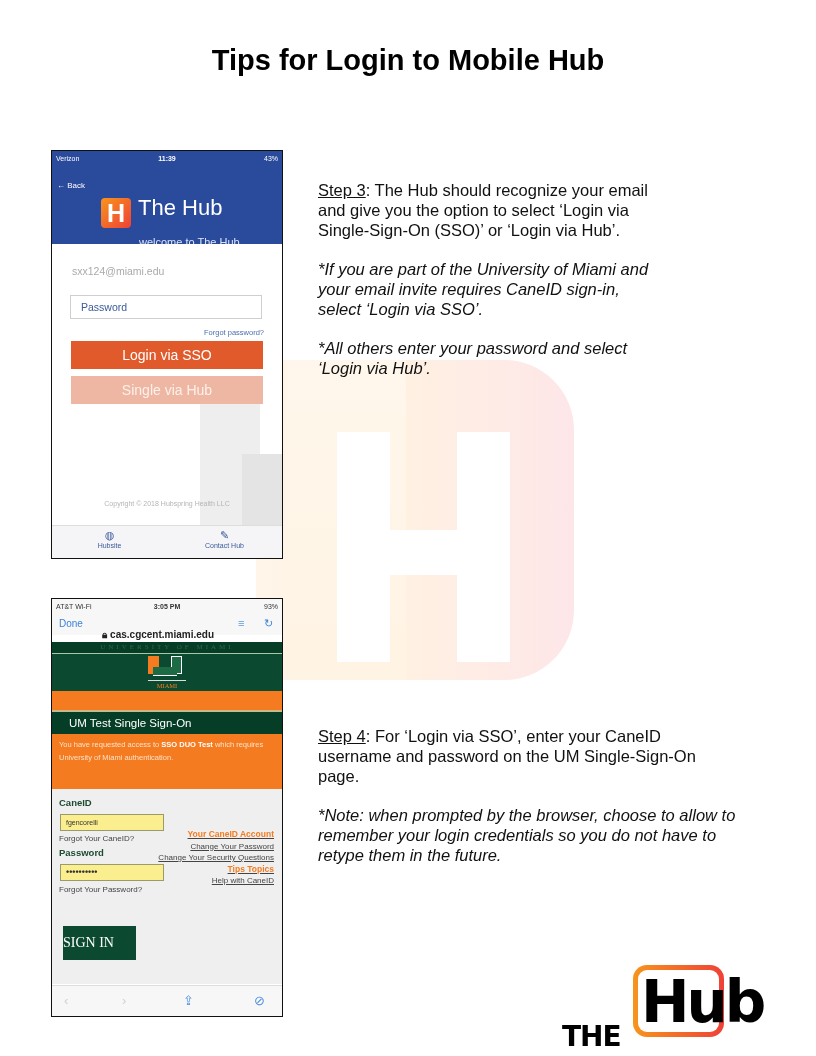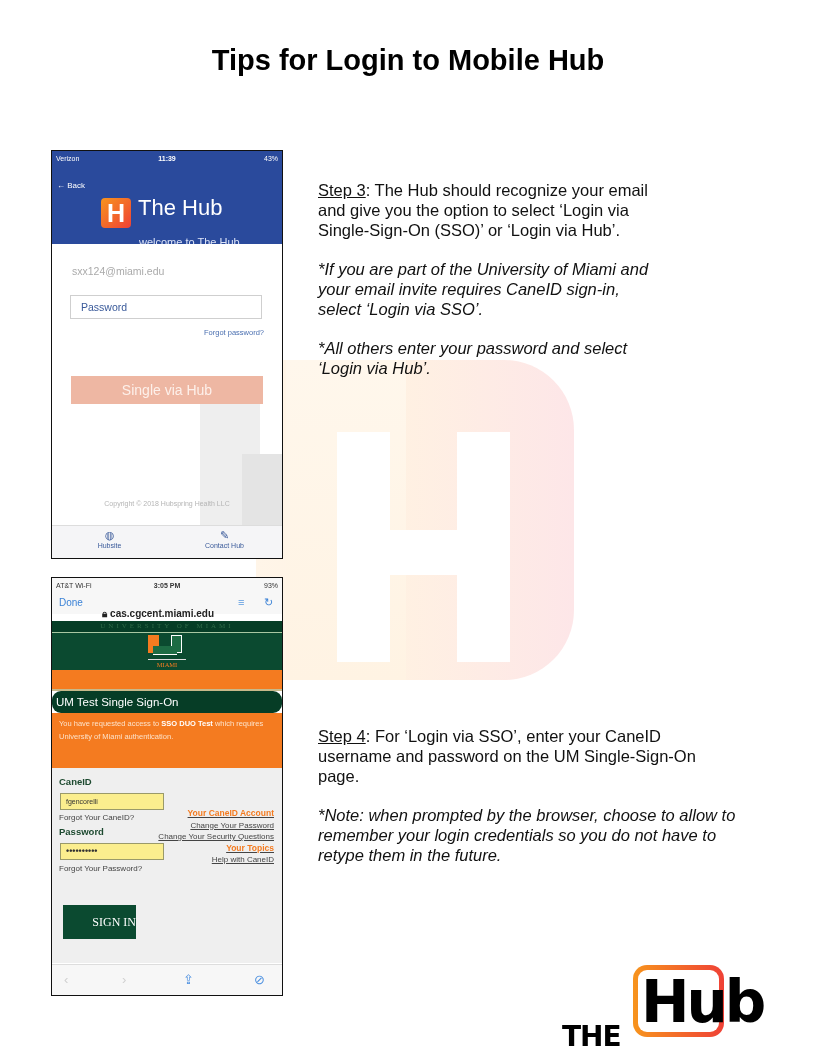--- a/index.html
+++ b/index.html
@@ -24,21 +24,21 @@
   }
 
   .text-block { position: absolute; z-index: 2; font-size: 16.5px; line-height: 20px; color: #111; }
   .text-block p { margin: 0 0 19px 0; }
   .text-block .u { text-decoration: underline; }
   .text-block i { font-style: italic; }
 
   
   .phone { position: absolute; border: 1.5px solid #111; background: #fff; overflow: hidden; z-index: 2; }
   .p1 { left: 51px; top: 150px; width: 230px; height: 407px; }
-  .p2 { left: 51px; top: 577px; width: 230px; height: 417px; }
+  .p2 { left: 51px; top: 598px; width: 230px; height: 417px; }
 
   
   .p1-head { position: absolute; left: 0; top: 0; width: 100%; height: 93px; background: #2a4a9c; color: #fff; }
   .sb { position: absolute; left: 0; top: 0; width: 100%; height: 14px; font-size: 7px; display: flex; align-items: center; justify-content: space-between; padding: 0 4px; box-sizing: border-box; }
   .sb .mid { position: absolute; left: 0; right: 0; text-align: center; font-weight: bold; }
   .back { position: absolute; left: 5px; top: 30px; font-size: 8px; }
   .logo-h { position: absolute; left: 49px; top: 47px; width: 30px; height: 30px; border-radius: 4px; background: linear-gradient(135deg,#f7941d,#ef4136); color: #fff; font-weight: bold; font-size: 25px; text-align: center; line-height: 30px; }
   .logo-title { position: absolute; left: 86px; top: 46px; font-size: 22px; line-height: 22px; }
   .logo-sub { position: absolute; left: 87px; top: 85px; font-size: 11px; color: #dde4f7; }
   .p1-body { position: absolute; left: 0; top: 93px; width: 100%; height: 282px; background: #fff; }
@@ -64,30 +64,30 @@
   .reload-ic { position: absolute; left: 212px; color: #3b82d6; font-size: 11px; }
   .um-band1 { position: absolute; left: 0; top: 43px; width: 100%; height: 52px; background: #0b4a30; }
   .um-strip { position: absolute; left: 0; top: 43px; width: 100%; height: 11px; background: #063d26; border-bottom: 1px solid #a9c7a2; font-family: "Liberation Serif", serif; font-size: 7px; letter-spacing: 3px; color: #2f6a48; text-align: center; line-height: 11px; }
   .um-u { position: absolute; left: 96px; top: 57px; width: 34px; height: 20px; }
   .um-u .l { position: absolute; left: 0; top: 0; width: 11px; height: 18px; background: #f47b20; }
   .um-u .r { position: absolute; right: 0; top: 0; width: 11px; height: 18px; background: #1d6b44; border:1px solid #fff; box-sizing: border-box;}
   .um-u .b { position: absolute; left: 5px; bottom: 0; width: 24px; height: 8px; background: #1d6b44; border-bottom: 1px solid #fff; }
   .um-line { position: absolute; left: 96px; top: 81px; width: 38px; height: 1px; background: #ddd; }
   .um-miami { position: absolute; left: 0; width: 100%; top: 83px; text-align: center; font-family: "Liberation Serif", serif; font-size: 6.5px; color: #f47b20; }
   .um-orange { position: absolute; left: 0; top: 92px; width: 100%; height: 19px; background: #f47b20; border-bottom: 2px solid #c7b98a; }
-  .um-title { position: absolute; left: 0; top: 113px; width: 100%; height: 22px; background: #063d26; color: #fff; font-size: 11.5px; line-height: 22px; padding-left: 4px; box-sizing: border-box; border-radius: 9px; }
+  .um-title { position: absolute; left: 0; top: 113px; width: 100%; height: 22px; background: #063d26; color: #fff; font-size: 11.5px; line-height: 22px; padding-left: 17px; box-sizing: border-box; }
   .um-notice { position: absolute; left: 0; top: 135px; width: 100%; height: 55px; background: #f47b20; color: #fde2c9; font-size: 7.5px; line-height: 13px; padding: 4px 7px; box-sizing: border-box; }
   .um-notice b { color: #fff; }
   .um-form { position: absolute; left: 0; top: 190px; width: 100%; height: 195px; background: #efefef; }
   .lbl { position: absolute; left: 7px; font-size: 9.5px; font-weight: bold; color: #1d4a30; }
   .field { position: absolute; left: 8px; width: 104px; height: 17px; background: #fbee8e; border: 1px solid #9a9a6a; box-sizing: border-box; font-size: 7px; padding-left: 5px; line-height: 15px; color: #333; }
   .sm { position: absolute; left: 7px; font-size: 8px; color: #444; }
   .right-links { position: absolute; right: 8px; top: 40px; width: 120px; text-align: right; font-size: 8px; line-height: 11.5px; color: #444; text-decoration: underline; }
   .right-links .or { color: #f47b20; font-weight: bold; font-size: 8.5px; }
-  .signin { position: absolute; left: 11px; top: 137px; width: 73px; height: 34px; background: #0b4a30; color: #fff; font-family: "Liberation Serif", serif; font-size: 12px; text-align: right; line-height: 34px; }
+  .signin { position: absolute; left: 11px; top: 137px; width: 73px; height: 34px; background: #0b4a30; color: #fff; font-family: "Liberation Serif", serif; font-size: 14px; text-align: left; line-height: 34px; }
   .p2-toolbar { position: absolute; left: 0; bottom: 0; width: 100%; height: 30px; background: #f7f7f7; border-top: 1px solid #ddd; }
   .tb { position: absolute; top: 7px; font-size: 13px; }
   .tb.dim { color: #d0d0d0; }
   .tb.blue { color: #4a8fe0; }
 
   
   .brand { position: absolute; left: 562px; top: 961px; width: 230px; height: 80px; z-index: 2; }
   .brand .the { position: absolute; left: 0; top: 27px; font-size: 28px; font-weight: 900; letter-spacing: -1px; font-family: "DejaVu Sans", sans-serif; margin-top: 32px; }
   .brand .boxr { position: absolute; left: 71px; top: 4px; width: 91px; height: 72px; border-radius: 14px; box-sizing: border-box; border: 5px solid transparent; background: linear-gradient(#fff,#fff) padding-box, linear-gradient(90deg,#f7941d,#ef4136) border-box; }
   .brand .hub { position: absolute; left: 79px; top: 5px; font-size: 58px; font-weight: 900; letter-spacing: -3px; font-family: "DejaVu Sans", sans-serif; line-height: 72px; }
@@ -116,20 +116,21 @@
     <div class="logo-h">H</div>
     <div class="logo-title">The Hub</div>
     <div class="logo-sub">welcome to The Hub</div>
   </div>
   <div class="p1-body">
     <div class="p1-arrow"></div>
     <div class="p1-arrow2"></div>
     <div class="email">sxx124@miami.edu</div>
     <div class="pw">Password</div>
     <div class="forgot">Forgot password?</div>
+    <div class="btn-sso">Login via SSO</div>
     <div class="btn-hub">Single via Hub</div>
     <div class="copyright">Copyright © 2018 Hubspring Health LLC</div>
   </div>
   <div class="p1-tab">
     <div class="tab">
       <span class="ic">◍</span>
       <span>Hubsite</span>
     </div>
     <div class="tab">
       <span class="ic">✎</span>
@@ -176,21 +177,21 @@
     <div class="lbl" style="top:8px;">CaneID</div>
     <div class="field" style="top:25px;">fgencorelli</div>
     <div class="sm" style="top:45px;">Forgot Your CaneID?</div>
     <div class="lbl" style="top:58px;">Password</div>
     <div class="field" style="top:75px; font-size:9px; font-weight:bold;">••••••••••</div>
     <div class="sm" style="top:96px;">Forgot Your Password?</div>
     <div class="right-links">
       <div class="or">Your CaneID Account</div>
       <div>Change Your Password</div>
       <div>Change Your Security Questions</div>
-      <div class="or">Your Topics</div>
+      <div class="or">Tips Topics</div>
       <div>Help with CaneID</div>
     </div>
     <div class="signin">SIGN IN</div>
   </div>
   <div class="p2-toolbar">
     <span class="tb dim" style="left:12px;">‹</span>
     <span class="tb dim" style="left:70px;">›</span>
     <span class="tb blue" style="left:131px;">⇪</span>
     <span class="tb blue" style="left:202px;">⊘</span>
   </div>

